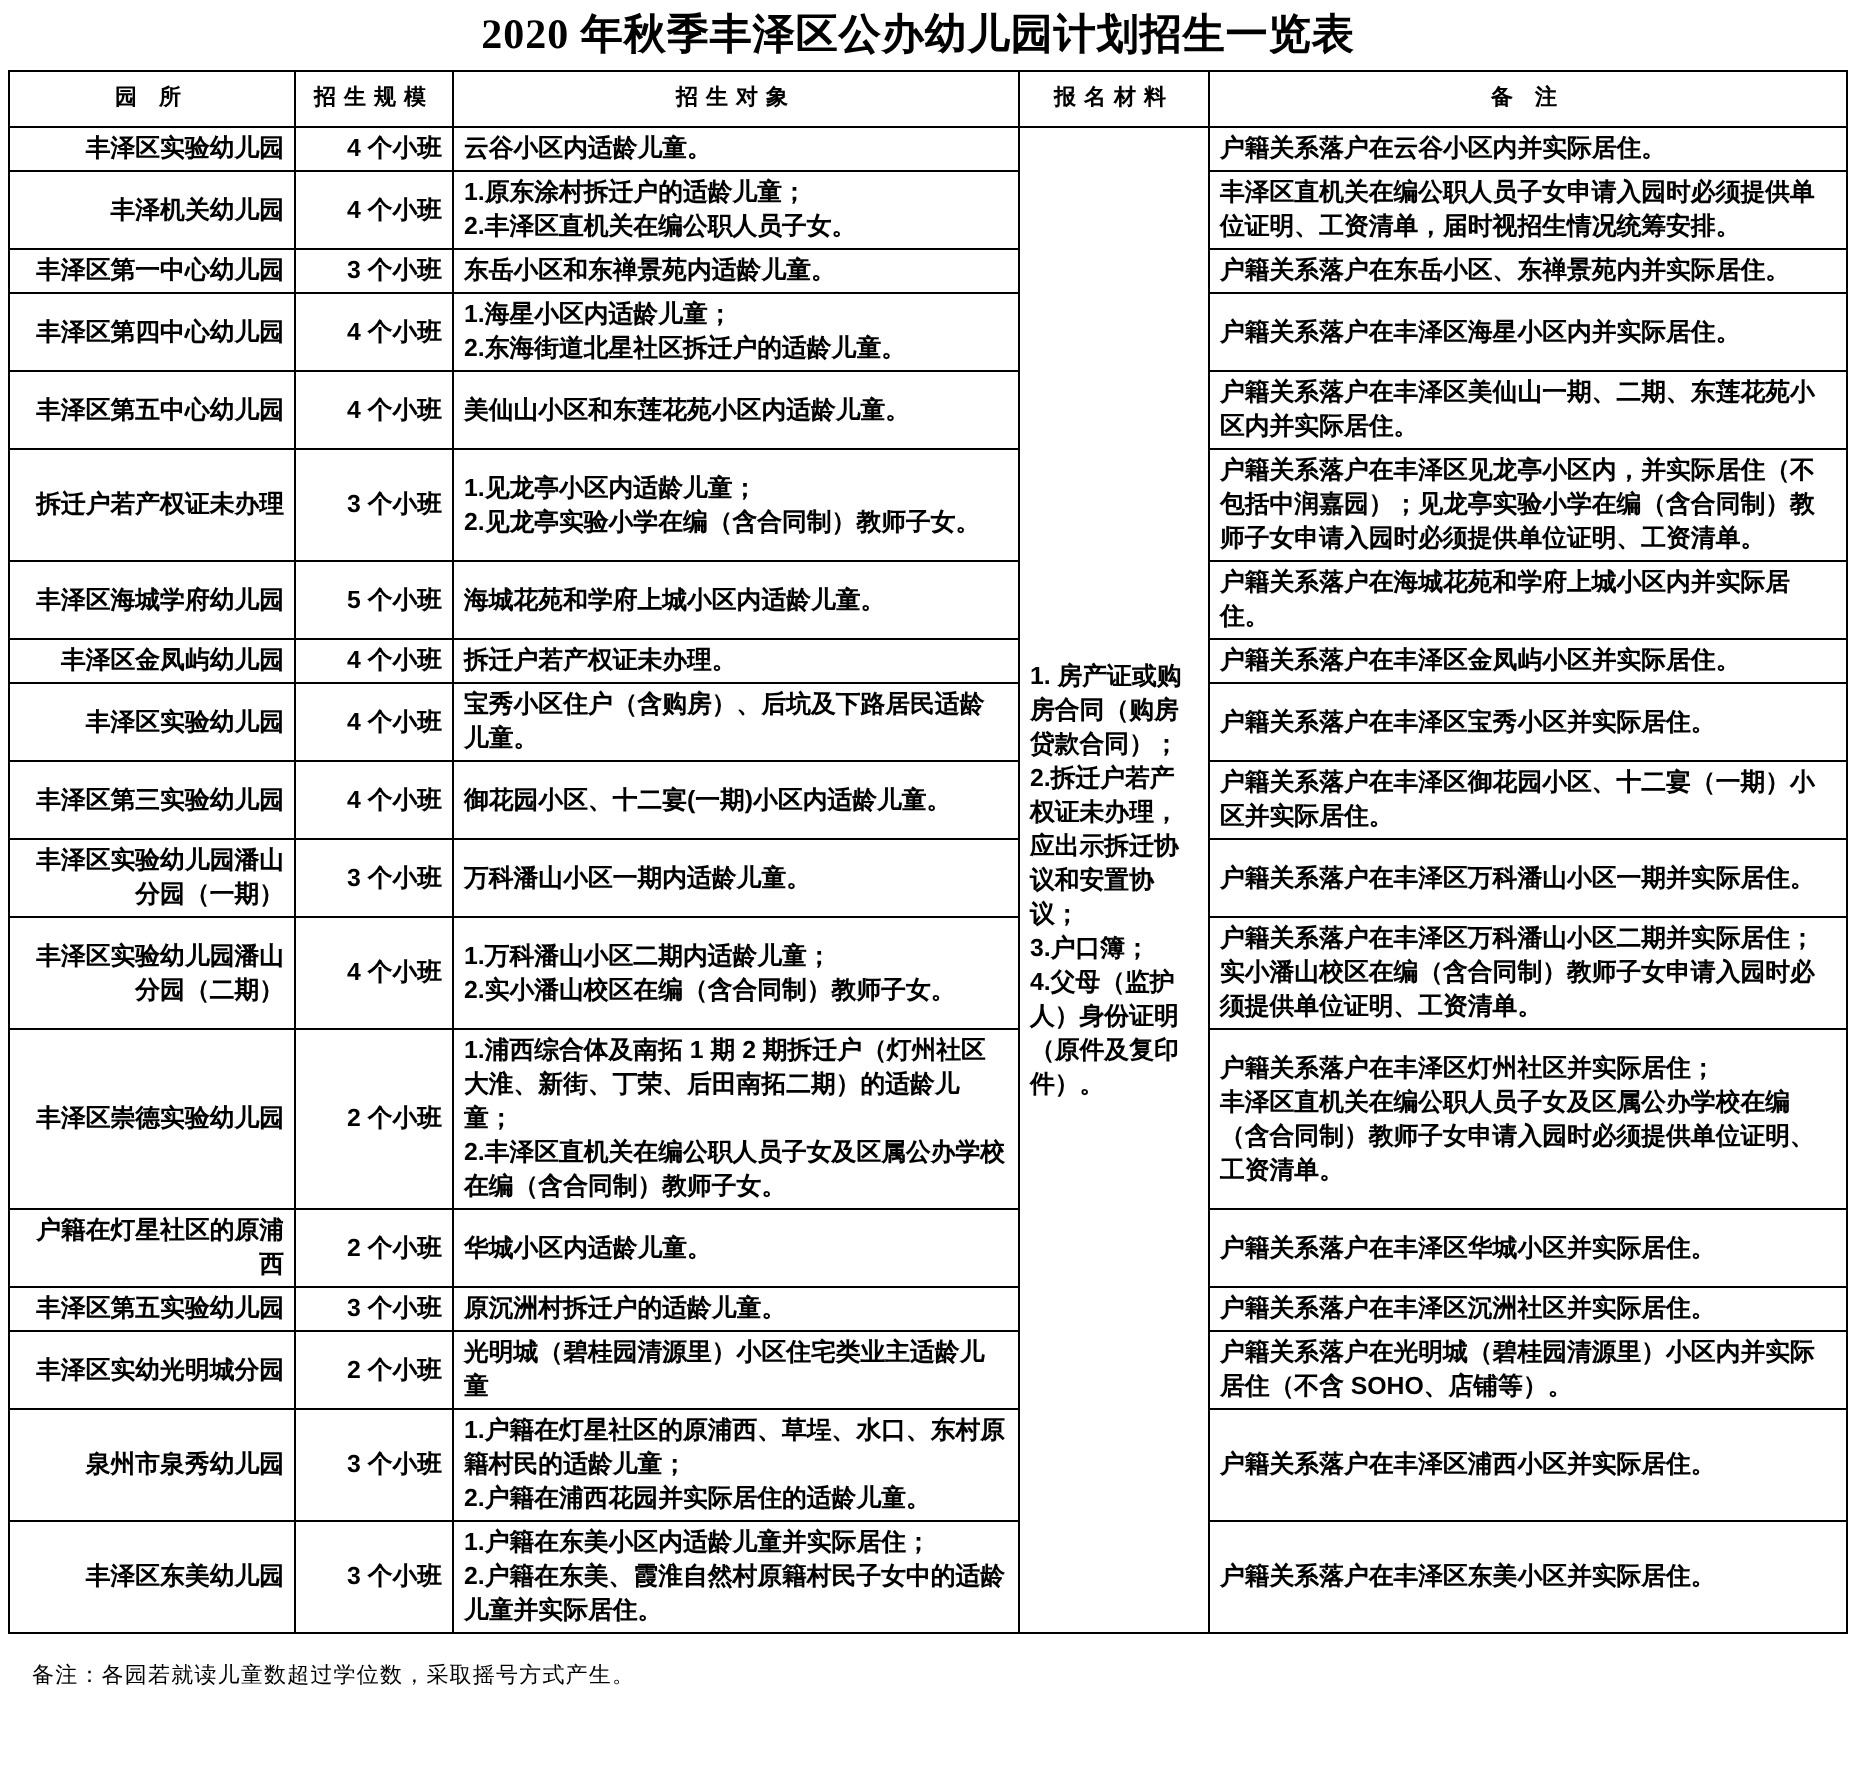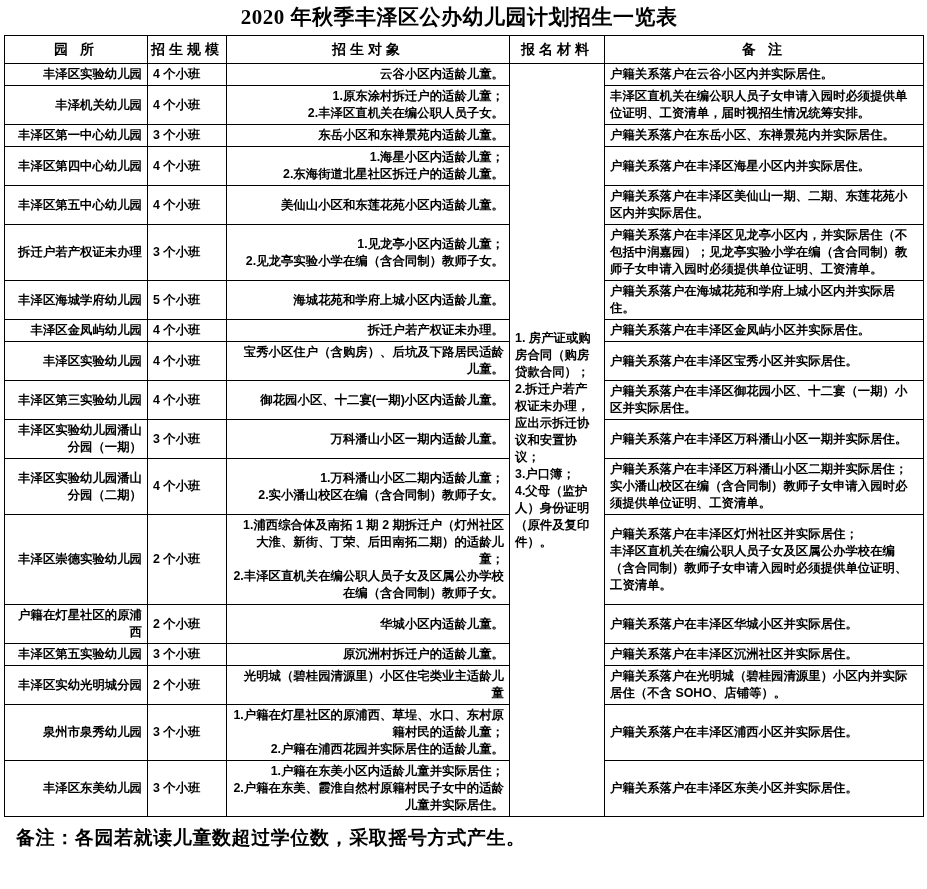--- a/index.html
+++ b/index.html
@@ -44,65 +44,65 @@
     vertical-align: middle;
     padding: 2px 5px;
     font-size: 12.4px;
     line-height: 17px;
     font-weight: 700;
     font-family: "Liberation Sans", "DejaVu Sans", sans-serif;
   }
   table.main thead th {
     text-align: center;
     height: 28px;
-    font-size: 14px;
+    font-size: 11px;
     letter-spacing: 4px;
     padding: 1px 2px;
   }
   th.h-yuansuo, th.h-guimo, th.h-duixiang, th.h-cailiao, th.h-beizhu {
     font-weight: 700;
   }
   
   col.c1 { width: 143px; }
   col.c2 { width: 79px; }
   col.c3 { width: 283px; }
   col.c4 { width: 95px; }
   col.c5 { width: 319px; }
 
   td.c-name {
     text-align: right;
     font-size: 12.6px;
     letter-spacing: 0px;
   }
   td.c-scale {
-    text-align: left;
+    text-align: right;
     font-size: 12.6px;
     white-space: nowrap;
   }
   td.c-target {
-    text-align: right;
+    text-align: left;
     font-size: 12.4px;
     margin-left: 12px;
   }
   td.c-materials {
     text-align: left;
     font-size: 12.4px;
     line-height: 19px;
     vertical-align: middle;
     padding: 4px 4px 4px 6px;
   }
   td.c-remark {
     text-align: left;
     font-size: 12.4px;
   }
   .lines span { display: block; }
   .footnote {
     font-family: "Liberation Serif", "DejaVu Serif", serif;
-    font-size: 19px;
-    font-weight: 700;
+    font-size: 11px;
+    font-weight: 400;
     padding: 11px 0 0 16px;
     letter-spacing: 0.6px;
     line-height: 20px;
   }
 </style>
 </head>
 <body>
 
 <div class="page">
 

